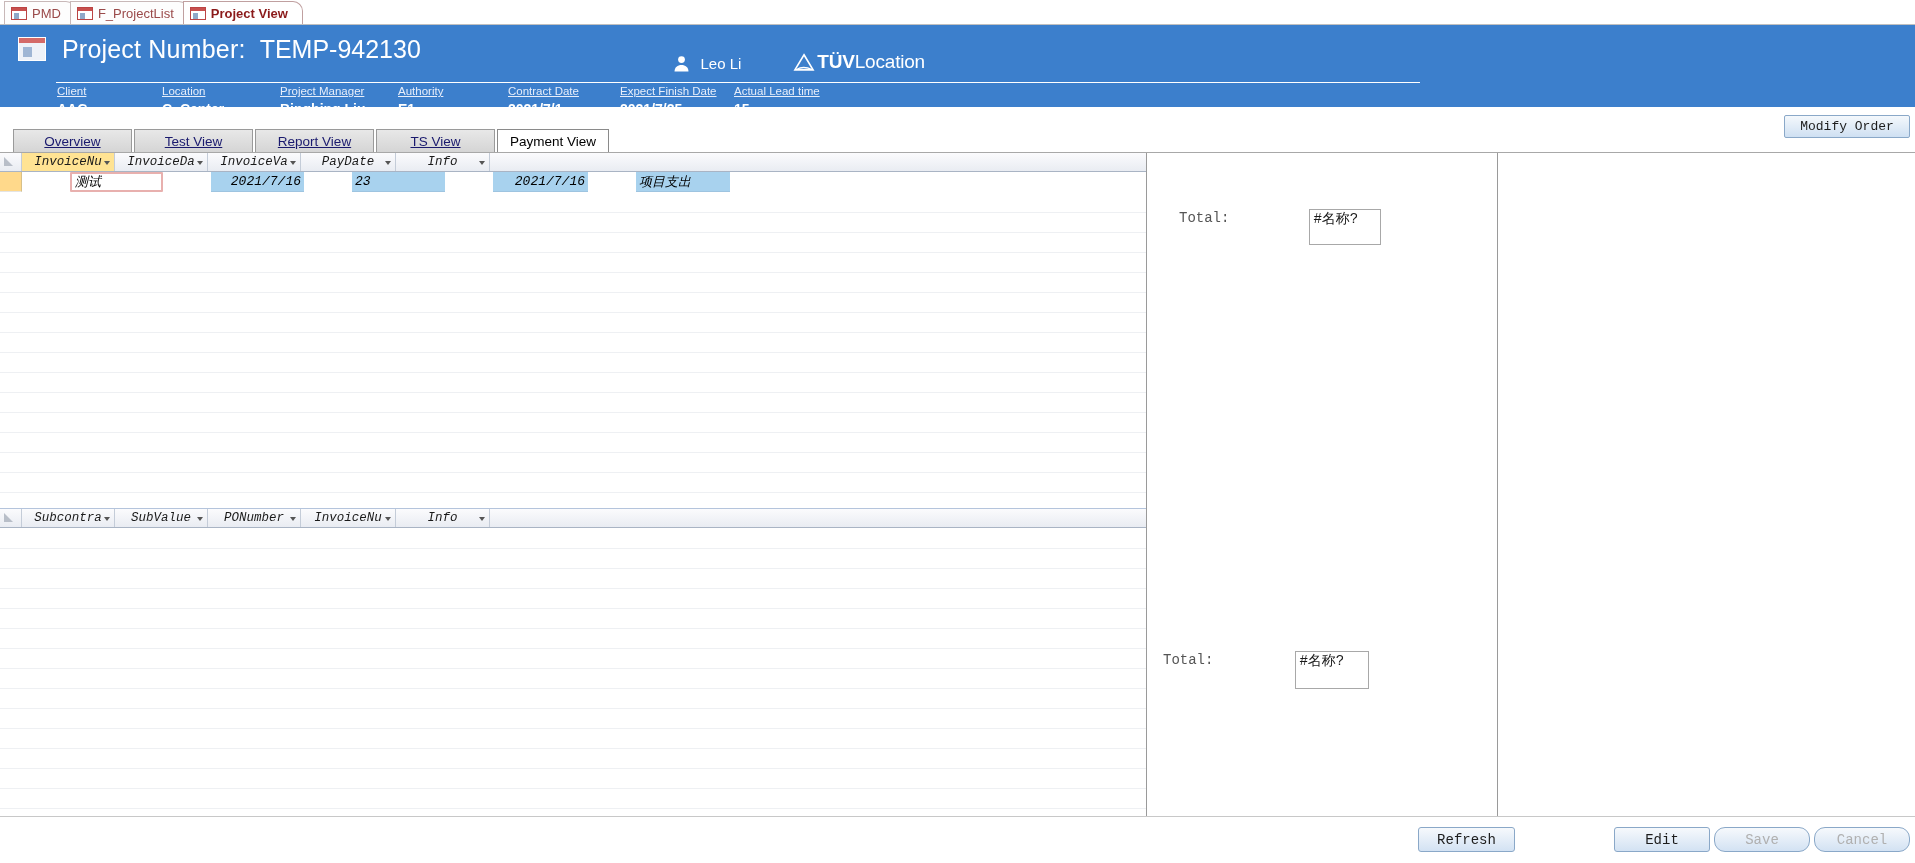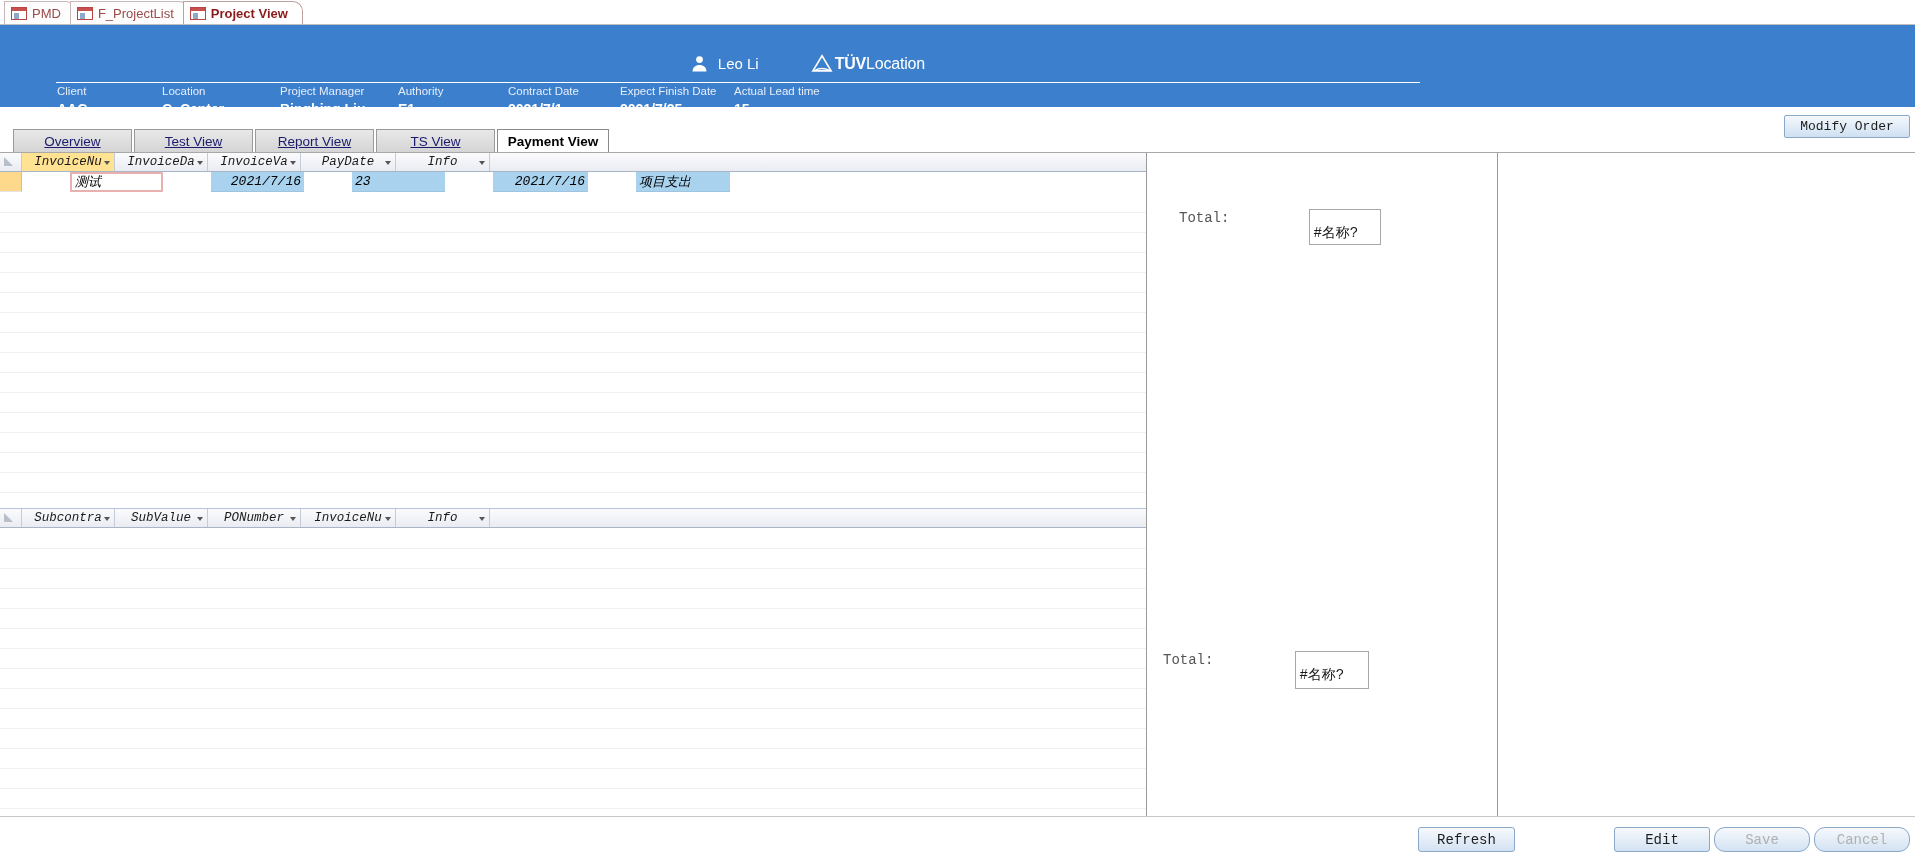--- a/index.html
+++ b/index.html
@@ -100,39 +100,39 @@
     display: flex;
     align-items: flex-end;
     gap: 52px;
     padding-right: 990px;
   }
   .user-chip { display: flex; align-items: center; gap: 9px; }
   .user-icon { width: 19px; height: 19px; flex: none; }
   .user-name { font-size: 15px; }
   .tuv-logo {
     display: flex; align-items: center;
-    font-size: 16px; letter-spacing: -.2px;
+    font-size: 19px; letter-spacing: -.2px;
   }
   .tuv-tri { width: 22px; height: 19px; margin-right: 2px; }
   .tuv-b { font-weight: bold; }
   .tuv-n { font-weight: normal; }
 
   .hdr-rule {
     position: absolute;
     left: 56px; right: 495px; top: 57px;
     height: 1px; background: #ffffff;
   }
 
   .fields {
     position: absolute;
     left: 57px; top: 58px;
     display: flex;
   }
   .field { display: flex; flex-direction: column; }
-  .f-lab { font-size: 11.5px; color: #e7eefa; line-height: 16px; }
+  .f-lab { font-size: 11.5px; color: #e7eefa; line-height: 16px; text-decoration: underline; }
   .f-val { font-size: 14px; font-weight: bold; color: #ffffff; line-height: 18px; margin-top: 1px; }
 
   .modify-btn {
     position: absolute;
     right: 5px; top: 90px;
     width: 126px; height: 23px;
     font-family: "Liberation Mono", monospace;
     font-size: 13px;
     color: #1d1d1d;
     background: linear-gradient(#f4f8fc, #cfe0f2);
@@ -159,21 +159,21 @@
     font-size: 13.5px;
     color: #1a1a6e;
     text-decoration: underline;
     background: linear-gradient(#e8e8e8, #d4d4d4);
     border: 1px solid #9a9a9a;
     border-bottom: none;
     cursor: pointer;
   }
   .vtab.active {
     color: #000000;
-    font-weight: bold;
+    font-weight: normal;
     text-decoration: none;
     background: #ffffff;
     border-color: #8a8a8a;
     min-width: 112px;
   }
 
   
   .body {
     position: absolute;
     left: 0; top: 152px;
@@ -283,21 +283,21 @@
     color: #555555;
     line-height: 18px;
   }
   .total-box {
     width: 62px; height: 36px;
     border: 1px solid #a8a8a8;
     background: #ffffff;
     font-family: "Liberation Mono", monospace;
     font-size: 14px;
     color: #1a1a1a;
-    padding: 15px 3px;
+    padding: 1px 3px;
     line-height: 16px;
   }
   #total1 { left: 32px; top: 56px; }
   #total1 .total-box { margin-left: 80px; width: 72px; height: 36px; }
   #total2 { left: 16px; top: 498px; }
   #total2 .total-box { margin-left: 82px; width: 74px; height: 38px; }
 
   
   .footer {
     position: absolute;
@@ -335,20 +335,25 @@
     <span class="tabicon"></span>
     <span>F_ProjectList</span>
   </div>
   <div class="doctab active">
     <span class="tabicon"></span>
     <span>Project View</span>
   </div>
 </div>
 
 <div class="hdr">
+  <div class="hdr-top">
+    <span class="hdr-icon"></span>
+    <span class="proj-label">Project Number:</span>
+    <span class="proj-value">TEMP-942130</span>
+  </div>
 
   <div class="hdr-right">
     <div class="user-chip">
       <svg class="user-icon" viewBox="0 0 24 24">
         <circle cx="12" cy="7" r="4.3" fill="#ffffff"></circle>
         <path d="M3.2 22c0-5 3.9-8 8.8-8s8.8 3 8.8 8z" fill="#ffffff"></path>
       </svg>
       <span class="user-name">Leo Li</span>
     </div>
     <div class="tuv-logo">

